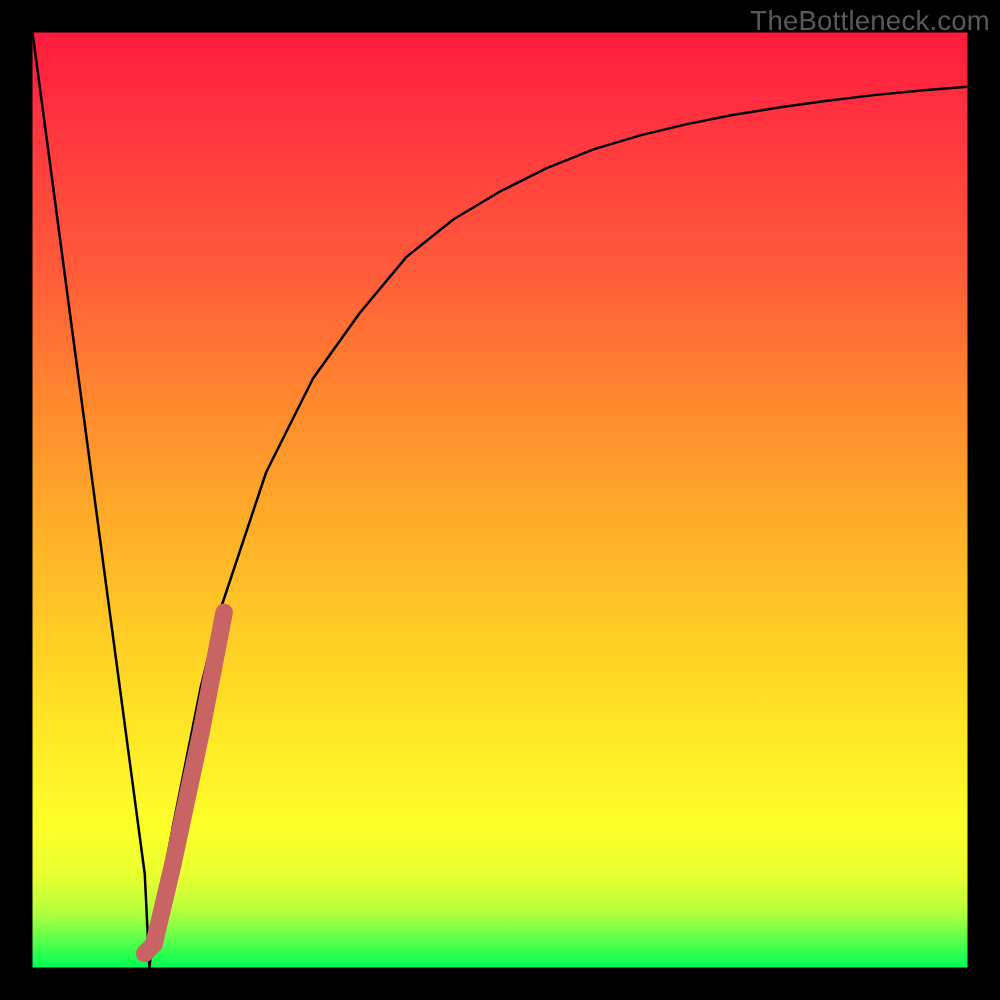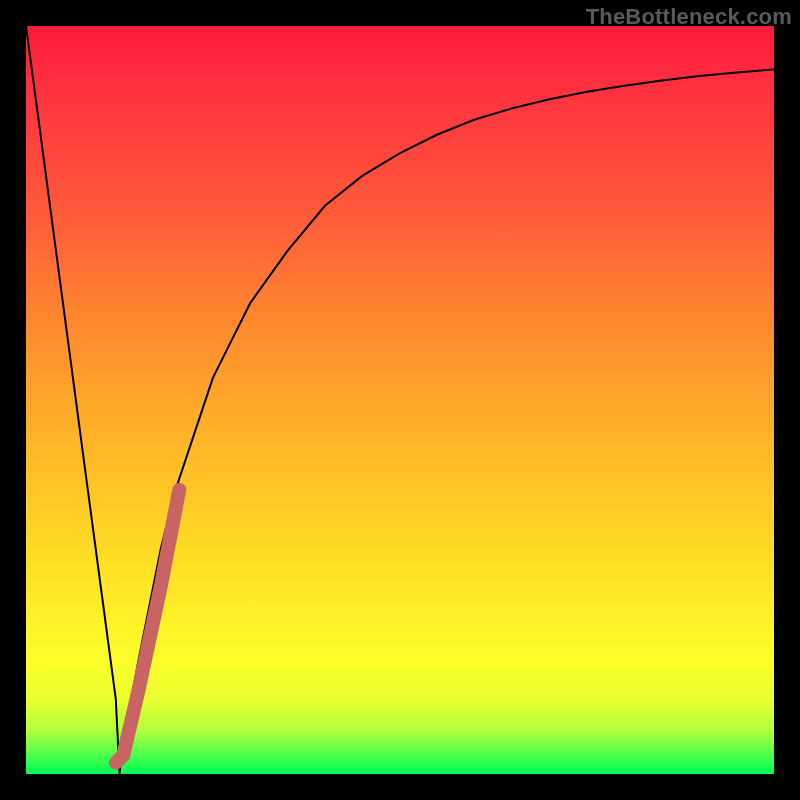--- a/index.html
+++ b/index.html
@@ -41,21 +41,21 @@
       #00ff55 100%
     );
   }
   .watermark {
     position: absolute;
     top: 4px;
     right: 8px;
     color: #5a5a5a;
     font-size: 22px;
     letter-spacing: 0.2px;
-    font-weight: 700;
+    font-weight: 400;
     user-select: none;
   }
   svg.curve {
     position: absolute;
     left: 0;
     top: 0;
     width: 748px;
     height: 748px;
     overflow: visible;
   }

